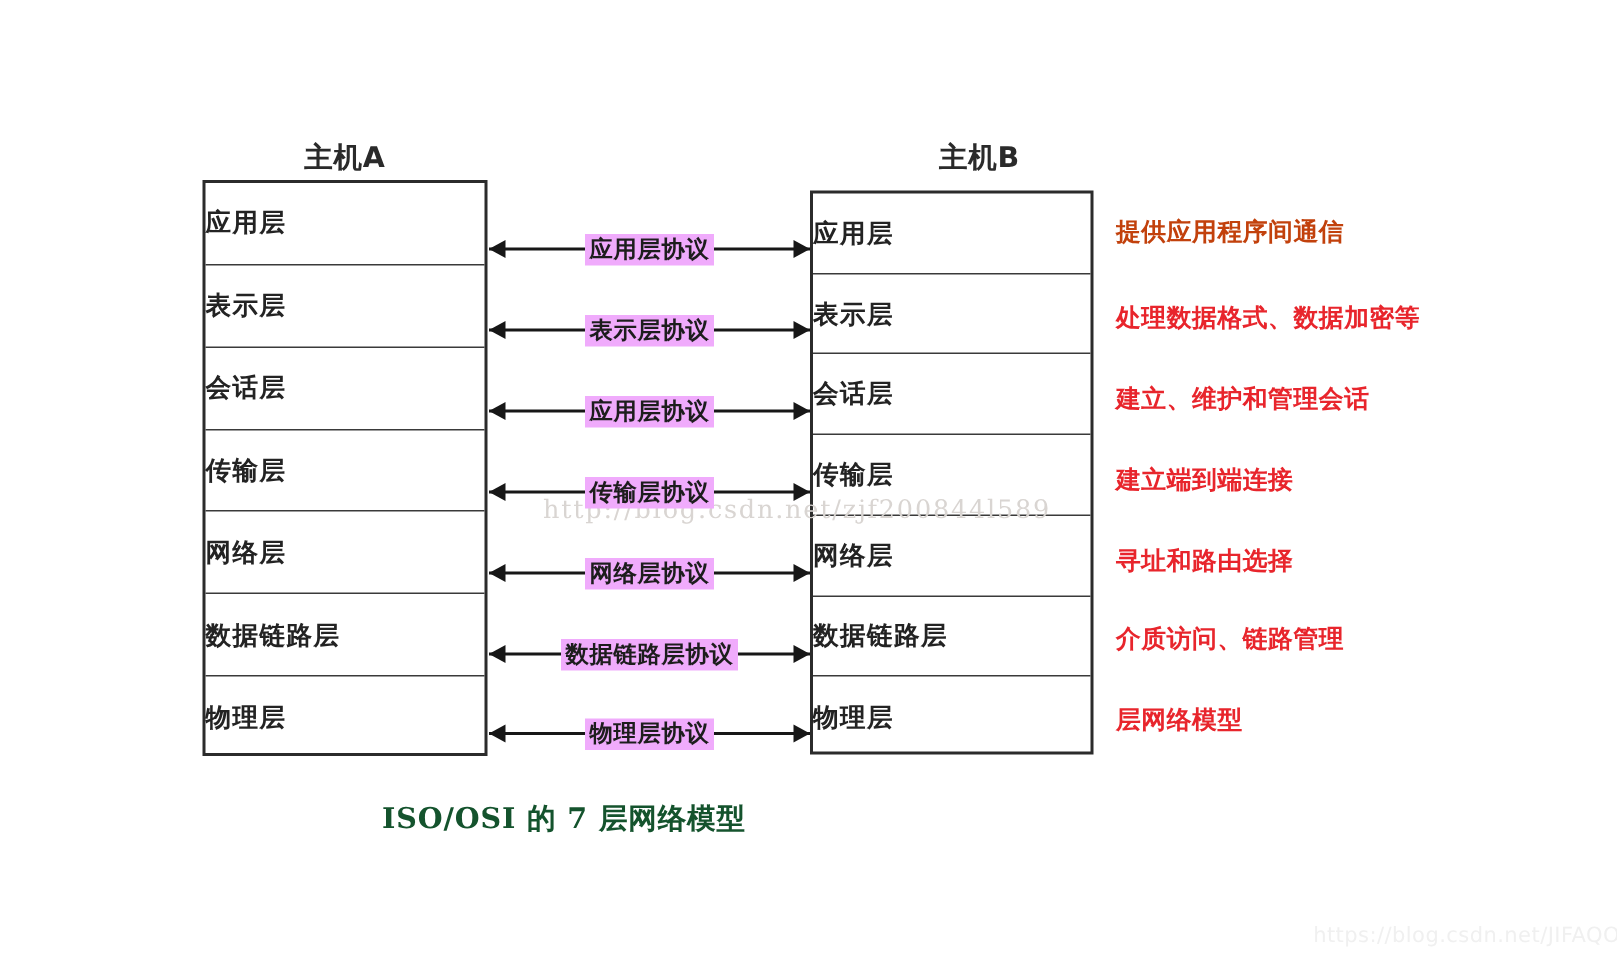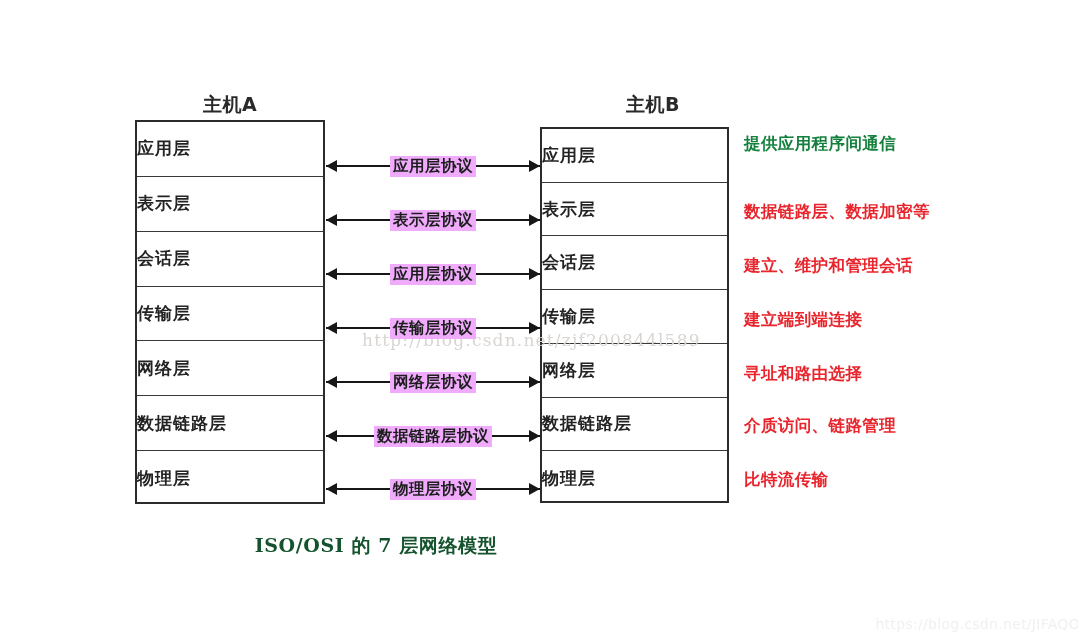--- a/index.html
+++ b/index.html
@@ -247,26 +247,26 @@
     <span class="arrow-head right"></span>
     <span class="proto-label">数据链路层协议</span>
   </div>
   <div class="proto-row" style="top:478px">
     <span class="arrow-line"></span>
     <span class="arrow-head left"></span>
     <span class="arrow-head right"></span>
     <span class="proto-label">物理层协议</span>
   </div>
 
-  <div class="note" style="top:133px;color:#15803d">提供应用程序间通信</div>
-  <div class="note" style="top:201px;color:#e8252c">数据链路层、数据加密等</div>
+  <div class="note" style="top:144px;color:#c2410c">提供应用程序间通信</div>
+  <div class="note" style="top:201px;color:#e8252c">处理数据格式、数据加密等</div>
   <div class="note" style="top:255px;color:#e8252c">建立、维护和管理会话</div>
   <div class="note" style="top:309px;color:#e8252c">建立端到端连接</div>
   <div class="note" style="top:363px;color:#e8252c">寻址和路由选择</div>
   <div class="note" style="top:415px;color:#e8252c">介质访问、链路管理</div>
-  <div class="note" style="top:469px;color:#e8252c">比特流传输</div>
+  <div class="note" style="top:469px;color:#e8252c">层网络模型</div>
 
   <div id="caption">ISO/OSI 的 7 层网络模型</div>
 
   <div id="wm-diagonal">http://blog.csdn.net/zjf200844l589</div>
   <div id="wm-corner">https://blog.csdn.net/JIFAQO</div>
 
 </div>
 
 </body></html>

